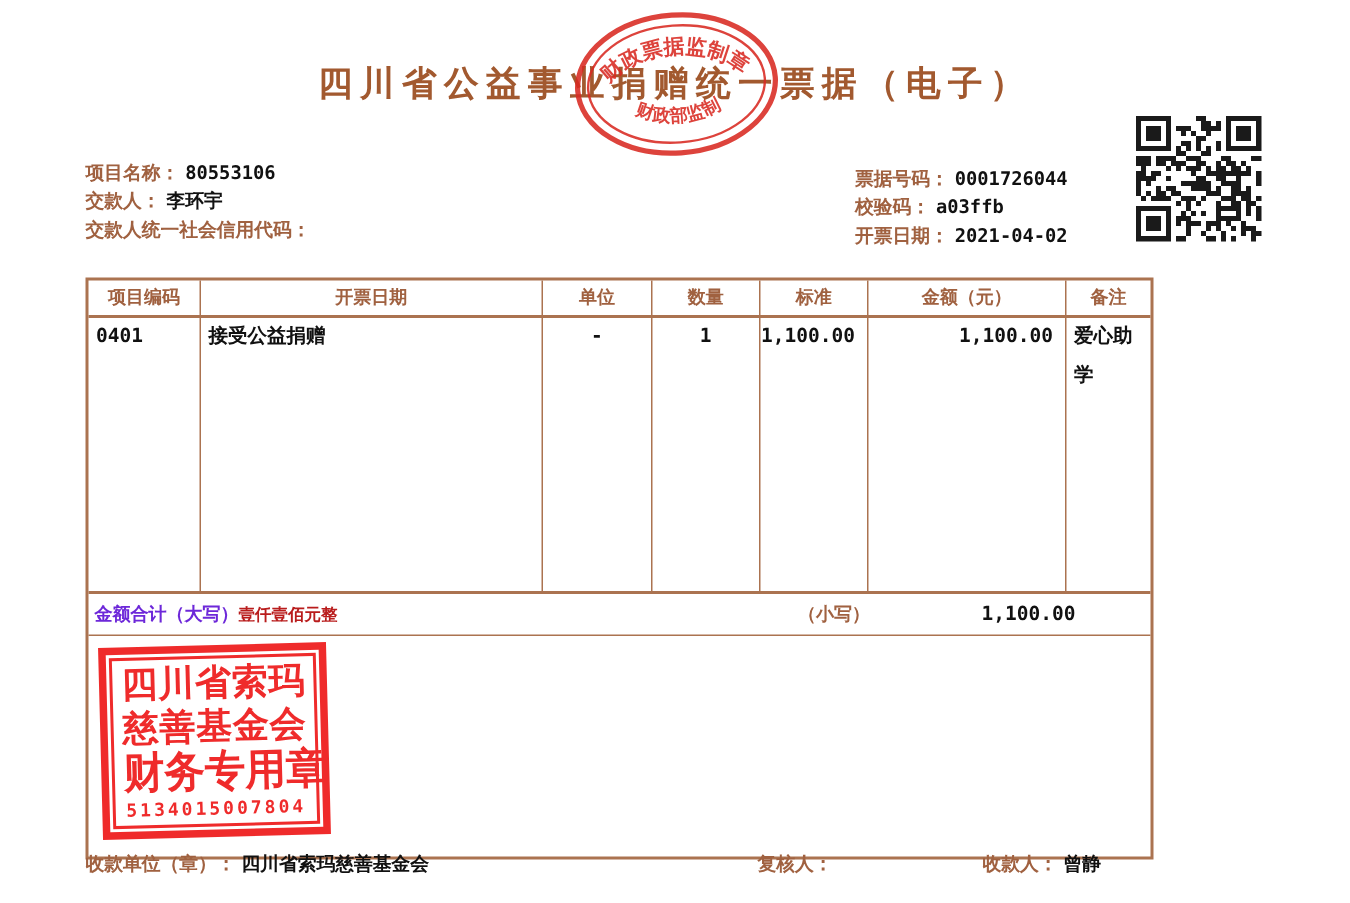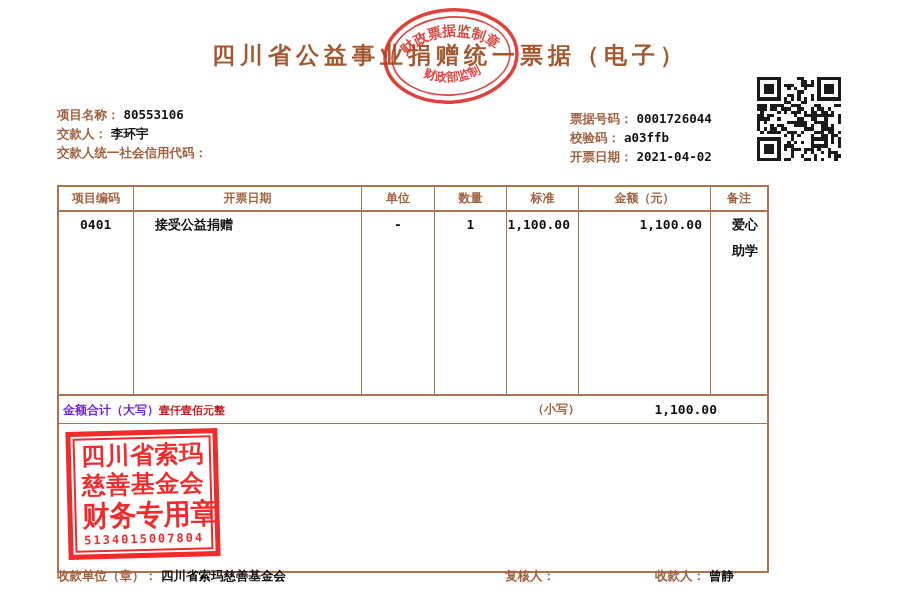--- a/index.html
+++ b/index.html
@@ -36,21 +36,21 @@
             font-size:13px; line-height:27px; }
   .tblank { height:145px; }
   .cell { border-right:1px solid #ab7350; overflow:hidden; }
   .cell:last-child { border-right:none; }
   .c0{width:75px;} .c1{width:228px;} .c2{width:73px;} .c3{width:72px;}
   .c4{width:72px;} .c5{width:132px;} .c6{flex:1;}
   .thead .cell { color:#a06140; font-size:12px; font-weight:bold; text-align:center;
                  line-height:23px; font-family:"DejaVu Serif", serif; }
   .tbody .cell { color:#111; font-size:13px; line-height:26px;
                  font-family:"DejaVu Sans Mono", monospace; font-weight:bold; }
-  .tbody .a-l { text-align:left; padding-left:21px; }
+  .tbody .a-l { text-align:left; padding-left:5px; }
   .tbody .a-c { text-align:center; }
   .tbody .a-r { text-align:right; padding-right:8px; }
   .total-label { color:#6d28d9; font-size:12px; font-weight:bold; margin-left:4px;
                  font-family:"DejaVu Serif", serif; }
   .total-words { color:#b91c1c; font-size:11px; font-weight:bold; }
   .total-small { position:absolute; left:473px; top:0; color:#a06140; font-size:12px;
                  font-weight:bold; font-family:"DejaVu Serif", serif; }
   .total-figures { position:absolute; right:50px; top:0; color:#111; font-size:13px;
                  font-weight:bold; font-family:"DejaVu Sans Mono", monospace; }
 

